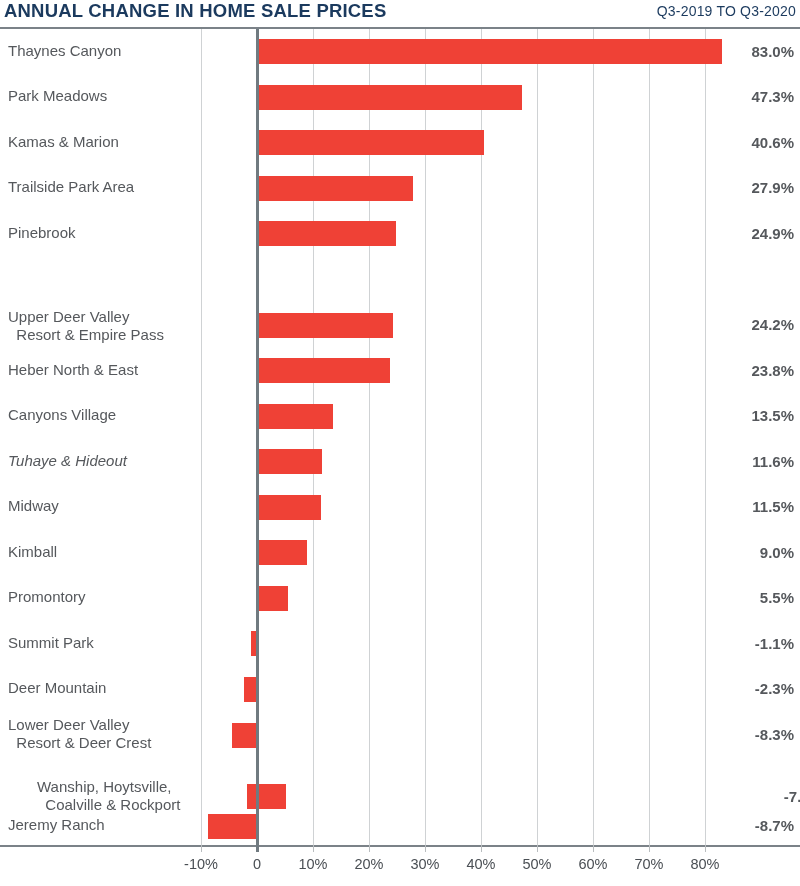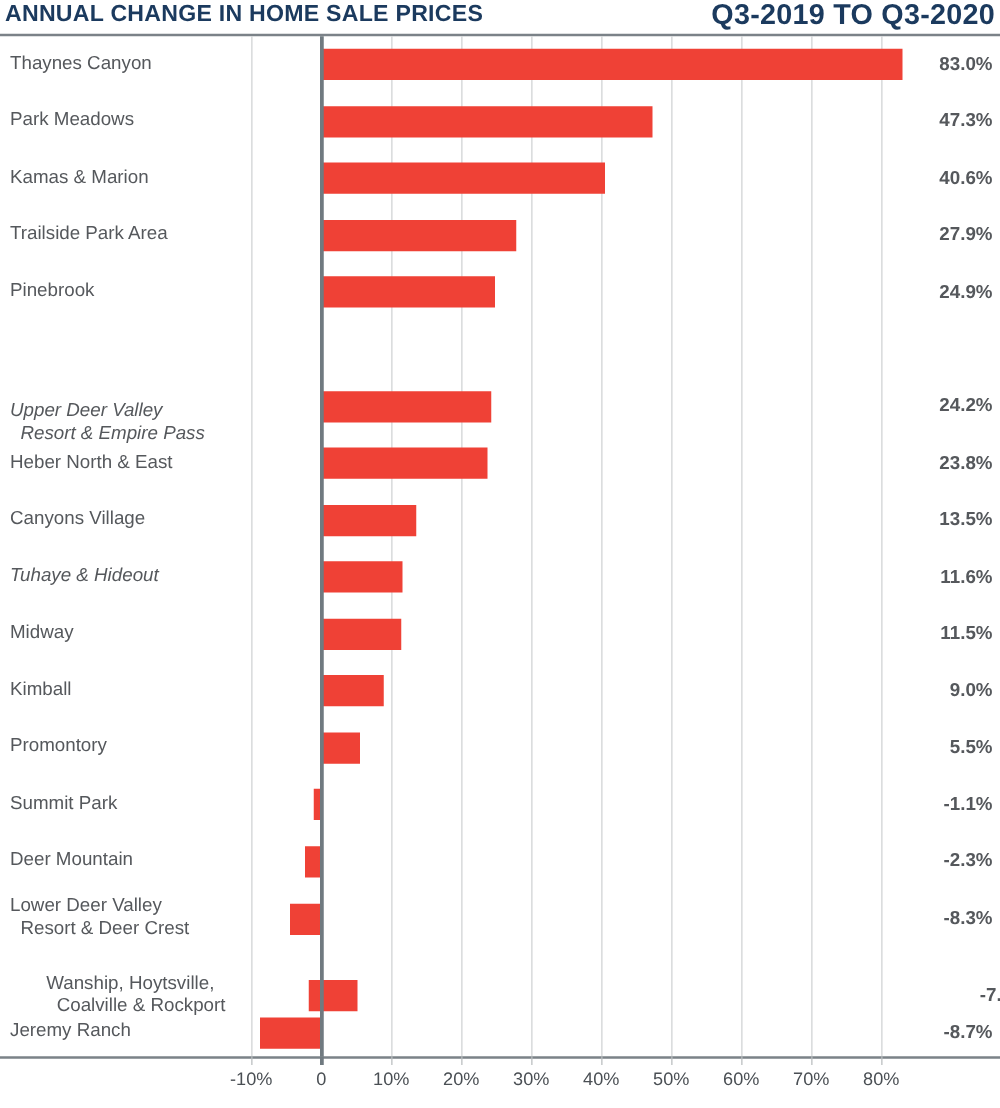--- a/index.html
+++ b/index.html
@@ -36,22 +36,22 @@
   }
   .chart-title {
     font-size: 18.5px;
     font-weight: bold;
     letter-spacing: 0.2px;
     color: #1b3a5e;
     line-height: 22px;
     white-space: nowrap;
   }
   .chart-subtitle {
-    font-size: 23px;
-    font-weight: bold;
+    font-size: 14px;
+    font-weight: normal;
     letter-spacing: 0.2px;
     color: #1b3a5e;
     line-height: 22px;
     white-space: nowrap;
   }
 
   
   .top-rule {
     position: absolute;
     left: 0;
@@ -184,21 +184,21 @@
         <div class="row-label" style="top: 12.775px;">Trailside Park Area</div>
         <div class="bar" style="left: 257px; width: 156.24px; top: 10.275px; background: rgb(239, 65, 54);"></div>
         <div class="row-value" style="top: 13.775px;">27.9%</div>
       </div>
       <div class="row" style="top: 182.2px; height: 45.55px;">
         <div class="row-label" style="top: 12.775px;">Pinebrook</div>
         <div class="bar" style="left: 257px; width: 139.44px; top: 10.275px; background: rgb(239, 65, 54);"></div>
         <div class="row-value" style="top: 13.775px;">24.9%</div>
       </div>
       <div class="row" style="top: 273.3px; height: 45.55px;">
-        <div class="row-label" style="top: 18px; font-style: italic;">Upper Deer Valley
+        <div class="row-label" style="top: 6px;">Upper Deer Valley
   Resort &amp; Empire Pass</div>
         <div class="bar" style="left: 257px; width: 135.52px; top: 10.275px; background: rgb(239, 65, 54);"></div>
         <div class="row-value" style="top: 13.775px;">24.2%</div>
       </div>
       <div class="row" style="top: 318.85px; height: 45.55px;">
         <div class="row-label" style="top: 12.775px;">Heber North &amp; East</div>
         <div class="bar" style="left: 257px; width: 133.28px; top: 10.275px; background: rgb(239, 65, 54);"></div>
         <div class="row-value" style="top: 13.775px;">23.8%</div>
       </div>
       <div class="row" style="top: 364.4px; height: 45.55px;">

